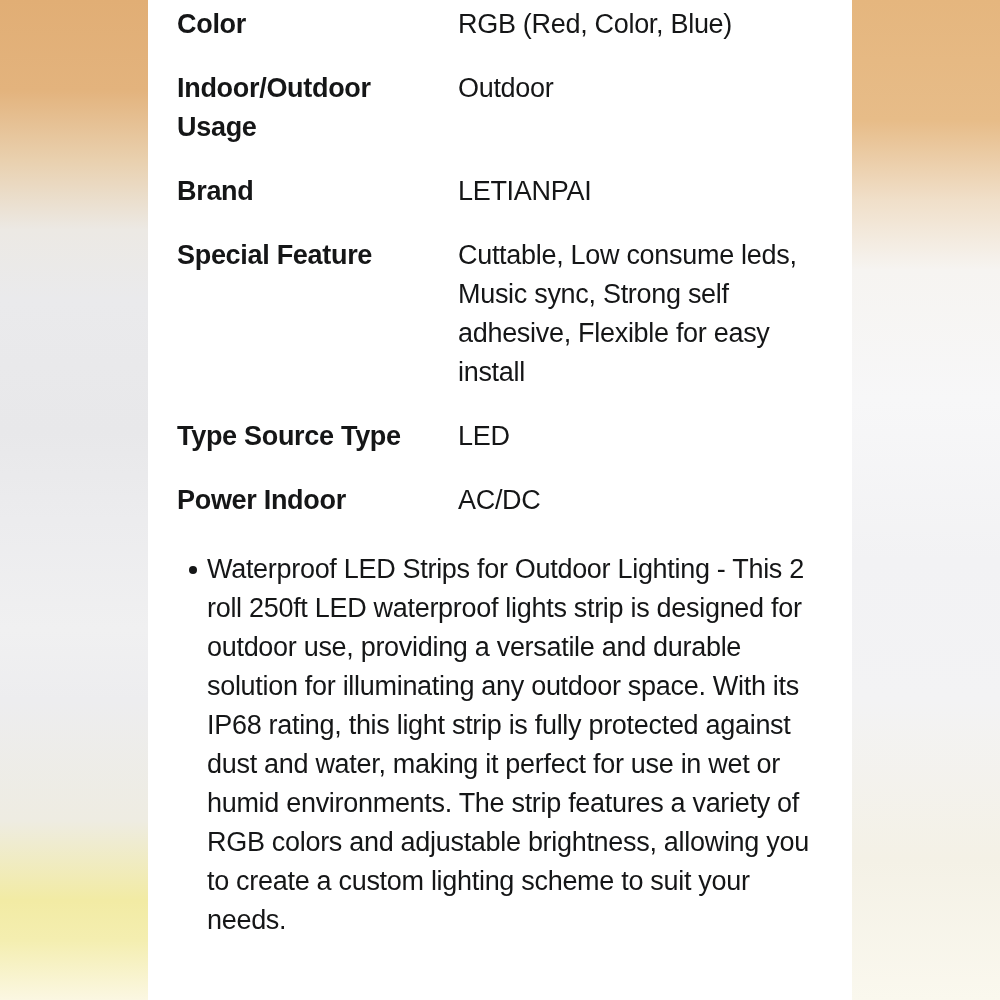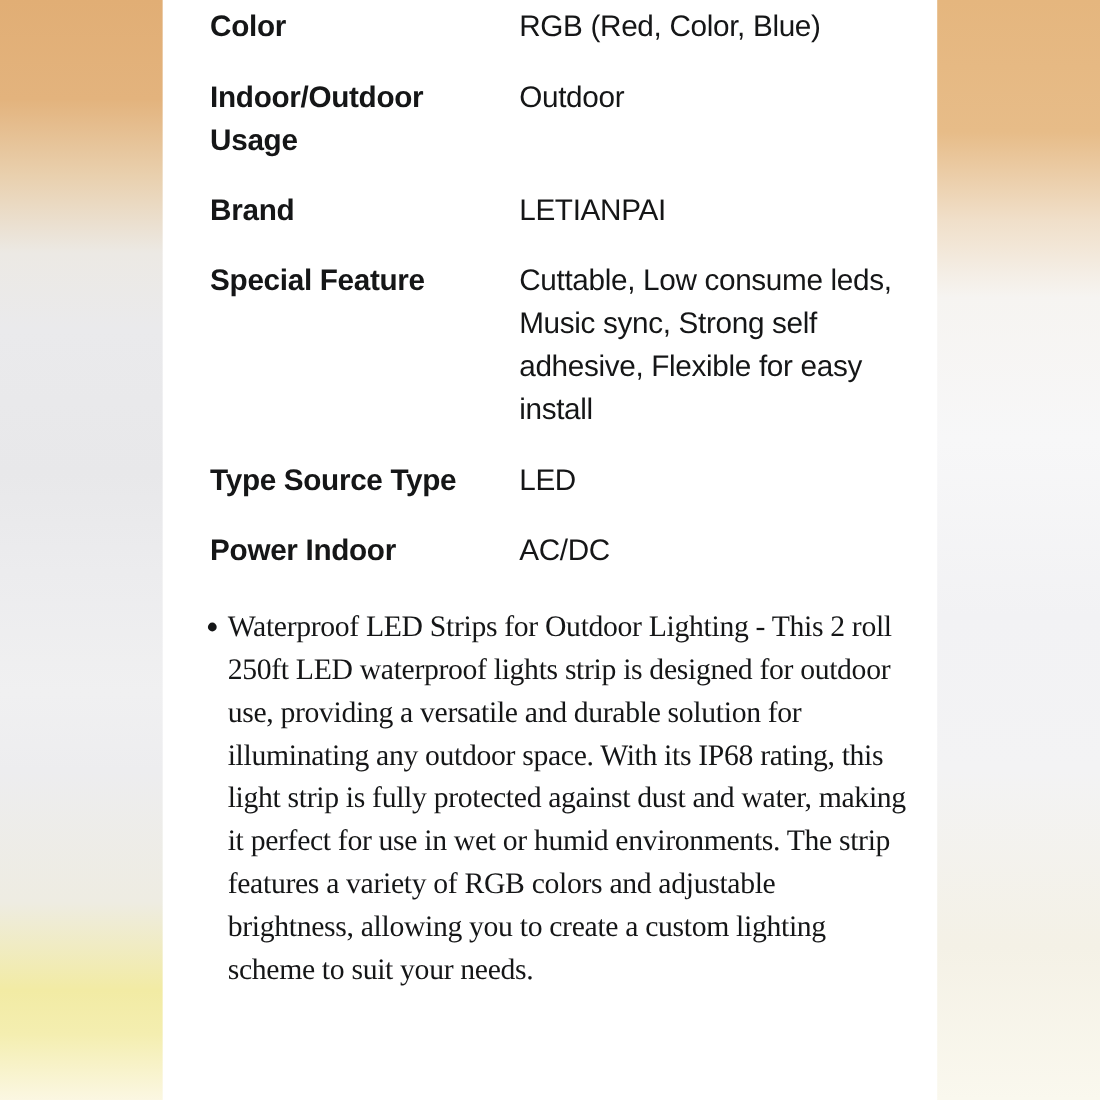--- a/index.html
+++ b/index.html
@@ -34,40 +34,39 @@
     background: #ffffff;
     padding: 5px 28px 0 29px;
     color: #151617;
   }
 
   .spec-table { width: 100%; }
   .spec-row {
     display: flex;
     align-items: flex-start;
     margin-bottom: 25px;
-    justify-content: flex-end;
   }
   .spec-label {
     flex: none;
     width: 281px;
     padding-right: 24px;
     font-size: 27px;
     line-height: 39px;
     font-weight: bold;
     letter-spacing: -0.3px;
   }
   .spec-value {
     flex: 1 1 auto;
     max-width: 352px;
     font-size: 27px;
     line-height: 39px;
     letter-spacing: -0.3px;
   }
 
-  .bullet-section { margin-top: 30px; font-family: Liberation Serif, serif; }
+  .bullet-section { margin-top: 30px; }
   .bullet-item {
     position: relative;
     padding-left: 30px;
     max-width: 650px;
     font-size: 27px;
     line-height: 39px;
     letter-spacing: -0.3px;
   }
   .bullet-dot {
     position: absolute;

